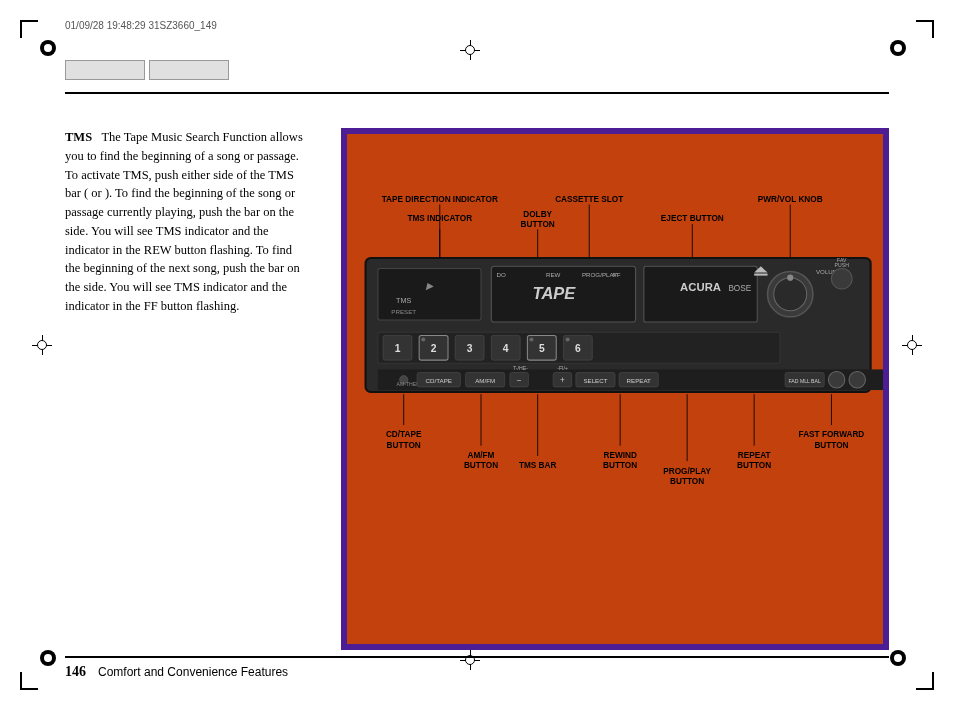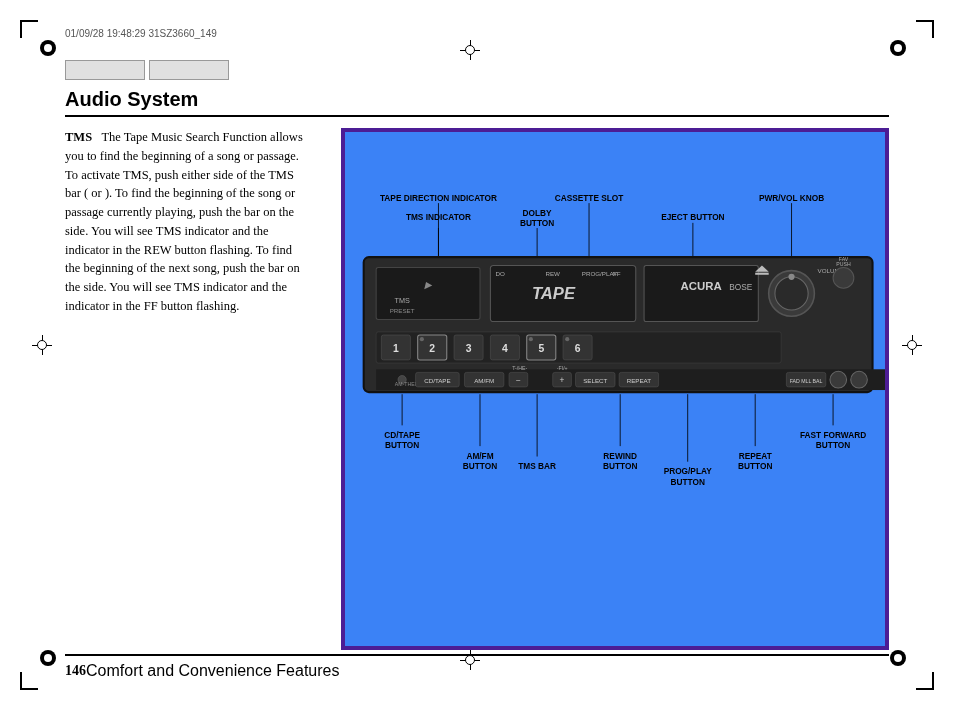--- a/index.html
+++ b/index.html
@@ -66,21 +66,21 @@
       border: 1px solid #000;
       left: 50%;
       top: 50%;
       transform: translate(-50%, -50%);
       background: #fff;
     }
 
     
     .metadata {
       position: absolute;
-      top: 28px;
+      top: 20px;
       left: 65px;
       font-size: 10px;
       color: #555;
       font-family: Arial, sans-serif;
     }
 
     
     .page-tabs {
       position: absolute;
       top: 60px;
@@ -133,22 +133,22 @@
       line-height: 1.5;
       font-family: Times New Roman, serif;
     }
     .text-column .tms-label {
       font-weight: bold;
     }
 
     
     .diagram-area {
       flex: 1;
-      background: #3b82f6;
-      border: 4px solid #4c1d95;
+      background: #c2410c;
+      border: 6px solid #4c1d95;
       position: relative;
       padding: 10px;
     }
 
     
     .page-footer {
       position: absolute;
       bottom: 30px;
       left: 65px;
       right: 65px;
@@ -156,21 +156,22 @@
       align-items: center;
       border-top: 2px solid #000;
       padding-top: 6px;
     }
     .page-number {
       font-size: 14px;
       font-weight: bold;
       font-family: Liberation Serif, serif;
     }
     .footer-text {
-      font-size: 16px;
+      margin-left: 12px;
+      font-size: 12px;
       font-family: Arial, sans-serif;
     }
 
     
     .diagram-svg-wrap {
       position: absolute;
       top: 0; left: 0; right: 0; bottom: 0;
     }
   </style>
 </head>
@@ -228,21 +229,20 @@
 </div>
 
 <div class="metadata">01/09/28 19:48:29 31SZ3660_149</div>
 
 <div class="page-tabs">
   <div class="page-tab"></div>
   <div class="page-tab"></div>
 </div>
 
 <div class="page-title-area">
-  <div class="page-title">Audio System</div>
   <div class="title-rule"></div>
 </div>
 
 <div class="content-area">
 
   <div class="text-column">
     <p><span class="tms-label">TMS</span>&nbsp;&nbsp;&nbsp;<span>The Tape Music Search Function allows you to find the beginning of a song or passage. To activate TMS, push either side of the TMS bar (   or    ). To find the beginning of the song or passage currently playing, push the bar on the    side. You will see TMS indicator and the indicator in the REW button flashing. To find the beginning of the next song, push the bar on the    side. You will see TMS indicator and the indicator in the FF button flashing.</span></p>
   </div>
 
   <div class="diagram-area">

